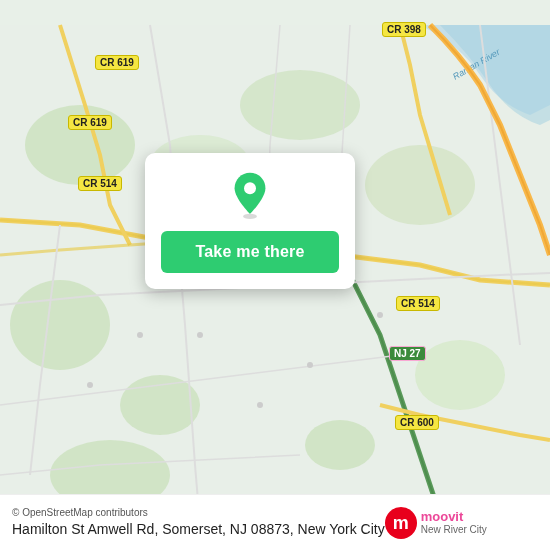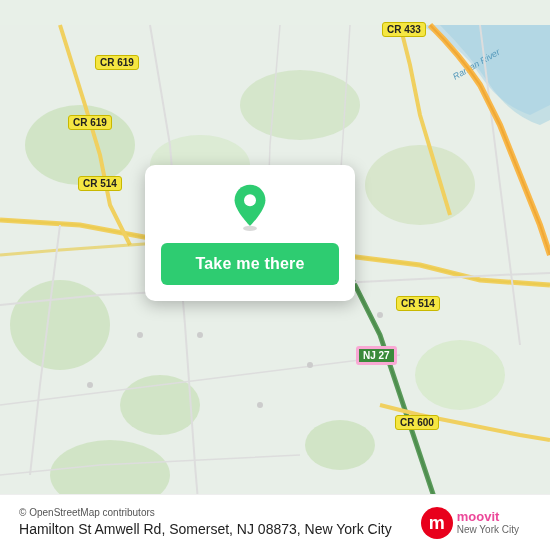--- a/index.html
+++ b/index.html
@@ -32,21 +32,21 @@
     #map-svg {
       position: absolute;
       top: 0; left: 0;
       width: 100%;
       height: 100%;
     }
 
     
     #overlay-card {
       position: absolute;
-      top: 165px;
+      top: 153px;
       left: 145px;
       width: 210px;
       background: white;
       border-radius: 10px;
       box-shadow: 0 4px 16px rgba(0,0,0,0.25);
       display: flex;
       flex-direction: column;
       align-items: center;
       padding: 18px 16px 16px 16px;
       z-index: 10;
@@ -71,28 +71,27 @@
       letter-spacing: 0.2px;
     }
 
     
     #bottom-bar {
       position: absolute;
       bottom: 0;
       left: 0;
       width: 100%;
       background: white;
-      padding: 8px 12px 8px 0;
+      padding: 8px 12px 8px 12px;
       z-index: 10;
       display: flex;
       align-items: center;
-      justify-content: center;
+      justify-content: flex-start;
       border-top: 1px solid #eee;
       min-height: 56px;
-      gap: 29px;
     }
 
     #bottom-left {
       display: flex;
       flex-direction: column;
     }
 
     #osm-credit {
       font-size: 10px;
       color: #555;
@@ -154,23 +153,24 @@
       border: 1px solid #c8b800;
       border-radius: 3px;
       font-size: 10px;
       font-weight: bold;
       padding: 1px 4px;
       color: #222;
       z-index: 5;
     }
     .road-label-green {
       background: #3a8a3a;
-      border: 3px solid #f9a8d4;
+      border: 1px solid #f9a8d4;
       color: white;
       border-radius: 3px;
+      margin-left: 33px;
     }
   </style>
 </head>
 <body>
 
 <div id="map-container">
 
   <div id="map-bg"></div>
 
   <svg id="map-svg" viewBox="0 0 550 500" xmlns="http://www.w3.org/2000/svg">
@@ -219,21 +219,21 @@
     <path d="M430,0 Q460,30 480,60 L500,100 L520,150 L540,200 L550,230" stroke="#e89820" stroke-width="2" fill="none" opacity="0.5"></path>
 
     <circle cx="310" cy="340" r="3" fill="#ccc"></circle>
     <circle cx="260" cy="380" r="3" fill="#ccc"></circle>
     <circle cx="200" cy="310" r="3" fill="#ccc"></circle>
     <circle cx="140" cy="310" r="3" fill="#ccc"></circle>
     <circle cx="90" cy="360" r="3" fill="#ccc"></circle>
     <circle cx="380" cy="290" r="3" fill="#ccc"></circle>
   </svg>
 
-  <div class="road-label" style="top:22px;left:382px;">CR 433</div>
+  <div class="road-label" style="top:22px;left:382px;">CR 398</div>
   <div class="road-label" style="top:55px;left:95px;">CR 619</div>
   <div class="road-label" style="top:115px;left:68px;">CR 619</div>
   <div class="road-label" style="top:176px;left:78px;">CR 514</div>
   <div class="road-label" style="top:206px;left:205px;">CR 514</div>
   <div class="road-label" style="top:272px;left:302px;">CR 514</div>
   <div class="road-label" style="top:296px;left:396px;">CR 514</div>
   <div class="road-label road-label-green" style="top:346px;left:356px;">NJ 27</div>
   <div class="road-label" style="top:415px;left:395px;text-align:center;">CR 600</div>
 
   <div id="overlay-card">
@@ -251,18 +251,18 @@
     <div id="bottom-left">
       <span id="osm-credit">© OpenStreetMap contributors</span>
       <span id="address-text">Hamilton St Amwell Rd, Somerset, NJ 08873, New York City</span>
     </div>
     <div id="moovit-logo">
       <div id="moovit-icon-circle">
         <span id="moovit-m">m</span>
       </div>
       <div id="moovit-text-block">
         <span id="moovit-label">moovit</span>
-        <span id="moovit-subtitle">New York City</span>
+        <span id="moovit-subtitle">New River City</span>
       </div>
     </div>
   </div>
 
 </div>
 
 </body></html>

